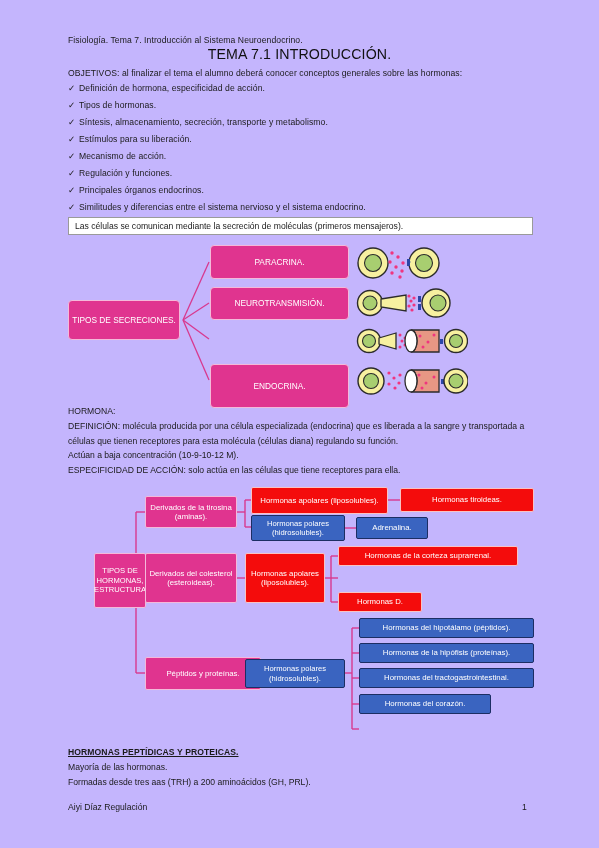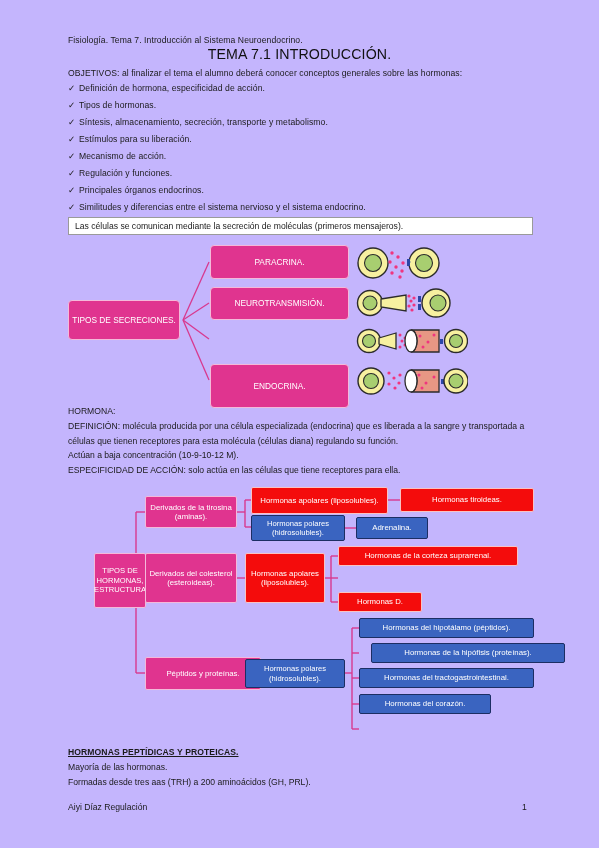--- a/index.html
+++ b/index.html
@@ -272,21 +272,21 @@
   <div class="node red" style="left:338px;top:546px;width:180px;height:20px;font-size:7.8px;">
     <span>Hormonas de la corteza suprarrenal.</span>
   </div>
   <div class="node red" style="left:338px;top:592px;width:84px;height:20px;font-size:7.8px;">
     <span>Hormonas D.</span>
   </div>
 
   <div class="node blue" style="left:359px;top:618px;width:175px;height:20px;font-size:7.8px;">
     <span>Hormonas del hipotálamo (péptidos).</span>
   </div>
-  <div class="node blue" style="left:359px;top:643px;width:194px;height:20px;font-size:7.8px;margin-left:12px;">
+  <div class="node blue" style="left:359px;top:643px;width:175px;height:20px;font-size:7.8px;">
     <span>Hormonas de la hipófisis (proteínas).</span>
   </div>
   <div class="node blue" style="left:359px;top:668px;width:175px;height:20px;font-size:7.8px;">
     <span>Hormonas del tractogastrointestinal.</span>
   </div>
   <div class="node blue" style="left:359px;top:694px;width:132px;height:20px;font-size:7.8px;">
     <span>Hormonas del corazón.</span>
   </div>
 
   <div class="bottom-block">

